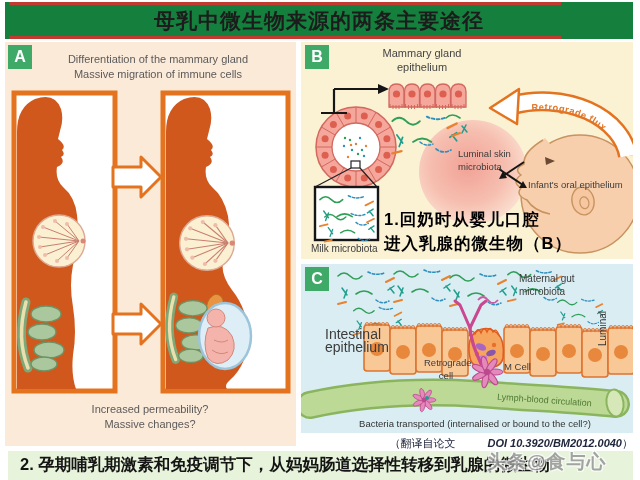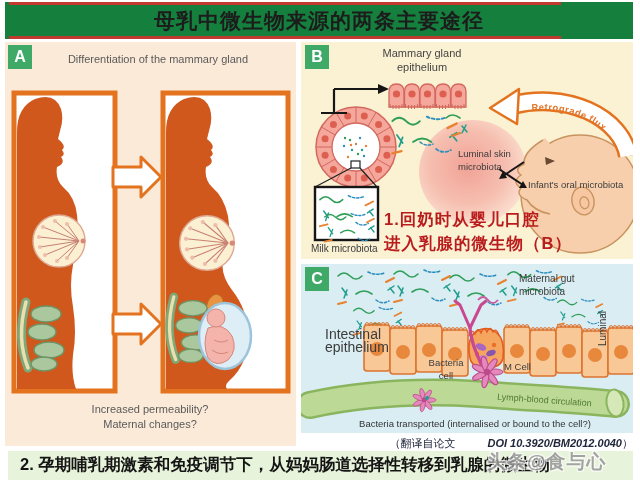--- a/index.html
+++ b/index.html
@@ -15,21 +15,21 @@
   
   .panelA{position:absolute;left:5px;top:42px;width:291px;height:404px;background:#fcead9;}
   .panelB{position:absolute;left:301px;top:42px;width:332px;height:217px;background:#fbf2d4;}
   .panelC{position:absolute;left:301px;top:264px;width:332px;height:169px;background:#d9edf3;}
   .plabel{position:absolute;width:24px;height:24px;background:#3fa968;color:#fff;
       font-size:16px;font-weight:700;text-align:center;line-height:24px;}
   .cap{position:absolute;color:#5a5a5a;font-size:11px;line-height:15px;text-align:center;}
   .lbl{position:absolute;color:#3c3c3c;font-size:9.5px;line-height:12.5px;}
   .lbl11{font-size:11px;line-height:14px;}
   .cnB{position:absolute;left:384px;top:207px;font-size:16.5px;font-weight:700;
-      color:#b91c1c;line-height:24px;letter-spacing:1px;white-space:nowrap;}
+      color:#000000;line-height:24px;letter-spacing:1px;white-space:nowrap;}
   .vtext{position:absolute;left:597px;top:346px;width:64px;font-size:10px;color:#333;
       transform:rotate(-90deg);transform-origin:0 0;}
   .lymph{position:absolute;left:497px;top:395px;font-size:9px;color:#4f7a33;
       transform:rotate(4deg);}
   .ctext{position:absolute;left:330px;top:418px;width:290px;text-align:center;
       font-size:9.5px;color:#333;}
   .citation{position:absolute;left:320px;top:436px;width:313px;text-align:right;
       font-size:11px;color:#20263c;}
   .citation .doi{font-style:italic;font-weight:600;padding-left:32px;}
   .footer{position:absolute;left:8px;top:451px;width:625px;height:44px;background:#e7f3da;}
@@ -328,52 +328,53 @@
       <circle cx="427" cy="398" r="2" fill="#1f9e8e"></circle>
     </g>
   </svg>
 
   <div class="plabel" style="left:8px;top:45px">A</div>
   <div class="plabel" style="left:305px;top:45px">B</div>
   <div class="plabel" style="left:305px;top:267px">C</div>
 
   <div class="cap" style="left:18px;top:52px;width:280px">
     <div>Differentiation of the mammary gland</div>
+    <div>Massive migration of immune cells</div>
   </div>
   <div class="cap" style="left:10px;top:402px;width:280px">
     <div>Increased permeability?</div>
-    <div>Maternal changes?</div>
+    <div>Massive changes?</div>
   </div>
 
   <div class="lbl lbl11" style="left:366px;top:46px;width:112px;text-align:center;color:#444">
     <div>Mammary gland</div>
     <div>epithelium</div>
   </div>
   <div class="lbl" style="left:458px;top:148px">
     <div>Luminal skin</div>
     <div>microbiota</div>
   </div>
-  <div class="lbl" style="left:528px;top:179px">Infant's oral microbiota</div>
+  <div class="lbl" style="left:528px;top:179px">Infant's oral epithelium</div>
   <div class="lbl" style="left:311px;top:243px;font-size:10px">Milk microbiota</div>
   <div class="cnB">
     <div>1.回奶时从婴儿口腔</div>
     <div>进入乳腺的微生物（B）</div>
   </div>
 
   <div class="lbl" style="left:519px;top:272px;font-size:10px;line-height:13px">
     <div>Maternal gut</div>
     <div>microbiota</div>
   </div>
   <div class="vtext">Luminal</div>
   <div class="lbl" style="left:325px;top:328px;font-size:14px;line-height:13px">
     <div>Intestinal</div>
     <div>epithelium</div>
   </div>
   <div class="lbl" style="left:424px;top:357px;width:44px;text-align:center">
-    <div>Bacteria</div>
+    <div>Retrograde</div>
     <div>cell</div>
   </div>
   <div class="lbl" style="left:504px;top:361px">M Cell</div>
   <div class="lymph">Lymph-blood circulation</div>
   <div class="ctext">Bacteria transported (internalised or bound to the cell?)</div>
 
   <div class="citation">
     <span>（翻译自论文</span><span class="doi">DOI 10.3920/BM2012.0040</span><span>）</span>
   </div>
 

